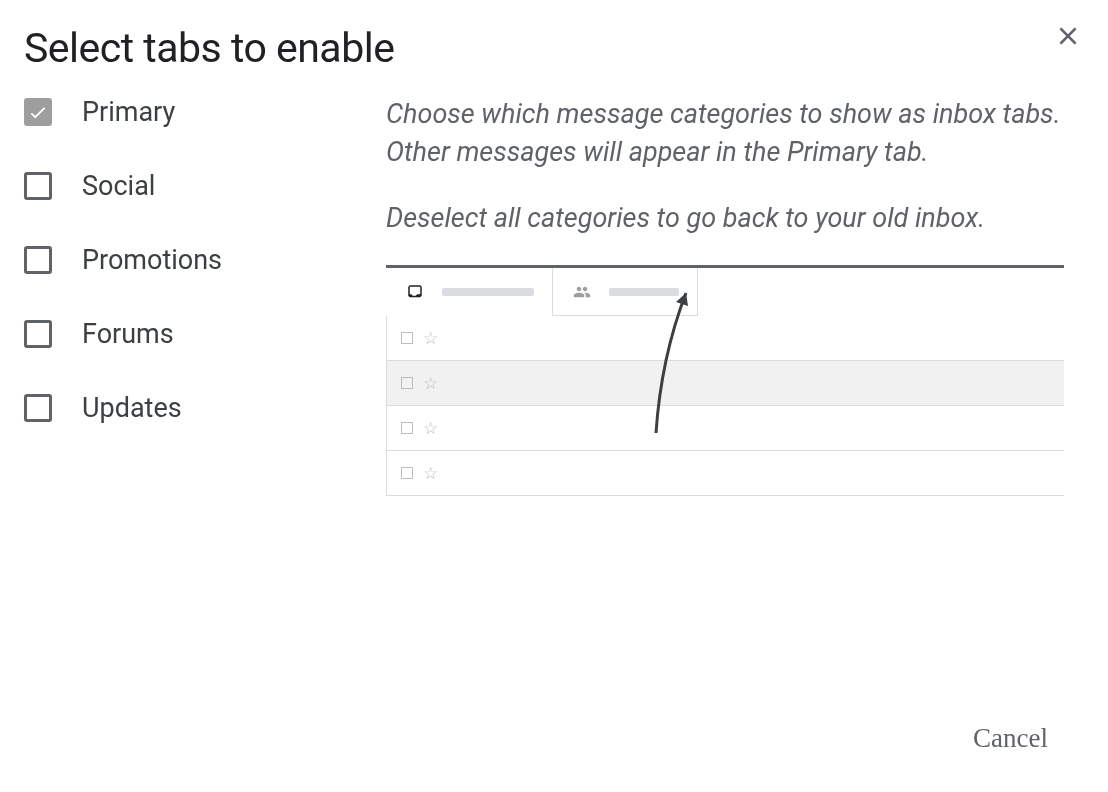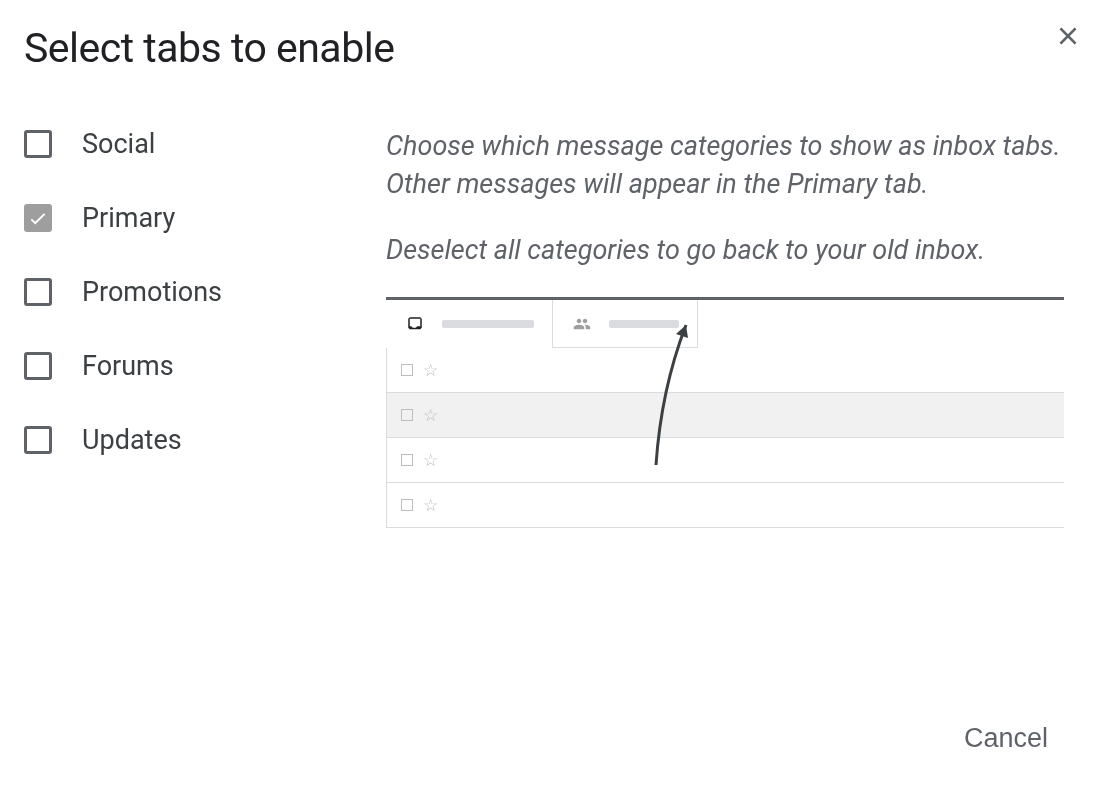--- a/index.html
+++ b/index.html
@@ -14,21 +14,21 @@
     .dialog {
       padding: 24px 24px 24px 24px;
       position: relative;
       width: 100%;
       height: 100%;
     }
     .title {
       font-size: 41px;
       font-weight: 400;
       color: #202124;
-      margin-bottom: 56px;
+      margin-bottom: 24px;
       letter-spacing: -0.5px;
     }
     .close-btn {
       position: absolute;
       top: 20px;
       right: 24px;
       width: 32px;
       height: 32px;
       display: flex;
       align-items: center;
@@ -151,21 +151,21 @@
       gap: 20px;
       align-items: center;
     }
     .btn {
       font-size: 27px;
       font-weight: 500;
       padding: 14px 36px;
       border-radius: 6px;
       cursor: pointer;
       border: none;
-      font-family: Liberation Sans, sans-serif;
+      font-family: Liberation Serif, serif;
     }
     .btn-cancel {
       background: transparent;
       color: #5f6368;
     }
     .btn-save {
       background: #1a73e8;
       color: #fff;
     }
   </style>
@@ -181,33 +181,33 @@
     </svg>
   </div>
 
   <h1 class="title">Select tabs to enable</h1>
 
   <div class="content">
 
     <div class="checkbox-list">
 
       <div class="checkbox-item">
-        <div class="checkbox">
-          
-        </div>
-        <span class="checkbox-label">Social</span>
-      </div>
-
-      <div class="checkbox-item">
         <div class="checkbox disabled">
           <svg viewBox="0 0 24 24">
               <path fill="#fff" d="M9 16.2l-3.5-3.5L4 14.2 9 19.2 20 8.2l-1.5-1.5z"></path>
             </svg>
         </div>
         <span class="checkbox-label">Primary</span>
+      </div>
+
+      <div class="checkbox-item">
+        <div class="checkbox">
+          
+        </div>
+        <span class="checkbox-label">Social</span>
       </div>
 
       <div class="checkbox-item">
         <div class="checkbox">
           
         </div>
         <span class="checkbox-label">Promotions</span>
       </div>
 
       <div class="checkbox-item">

